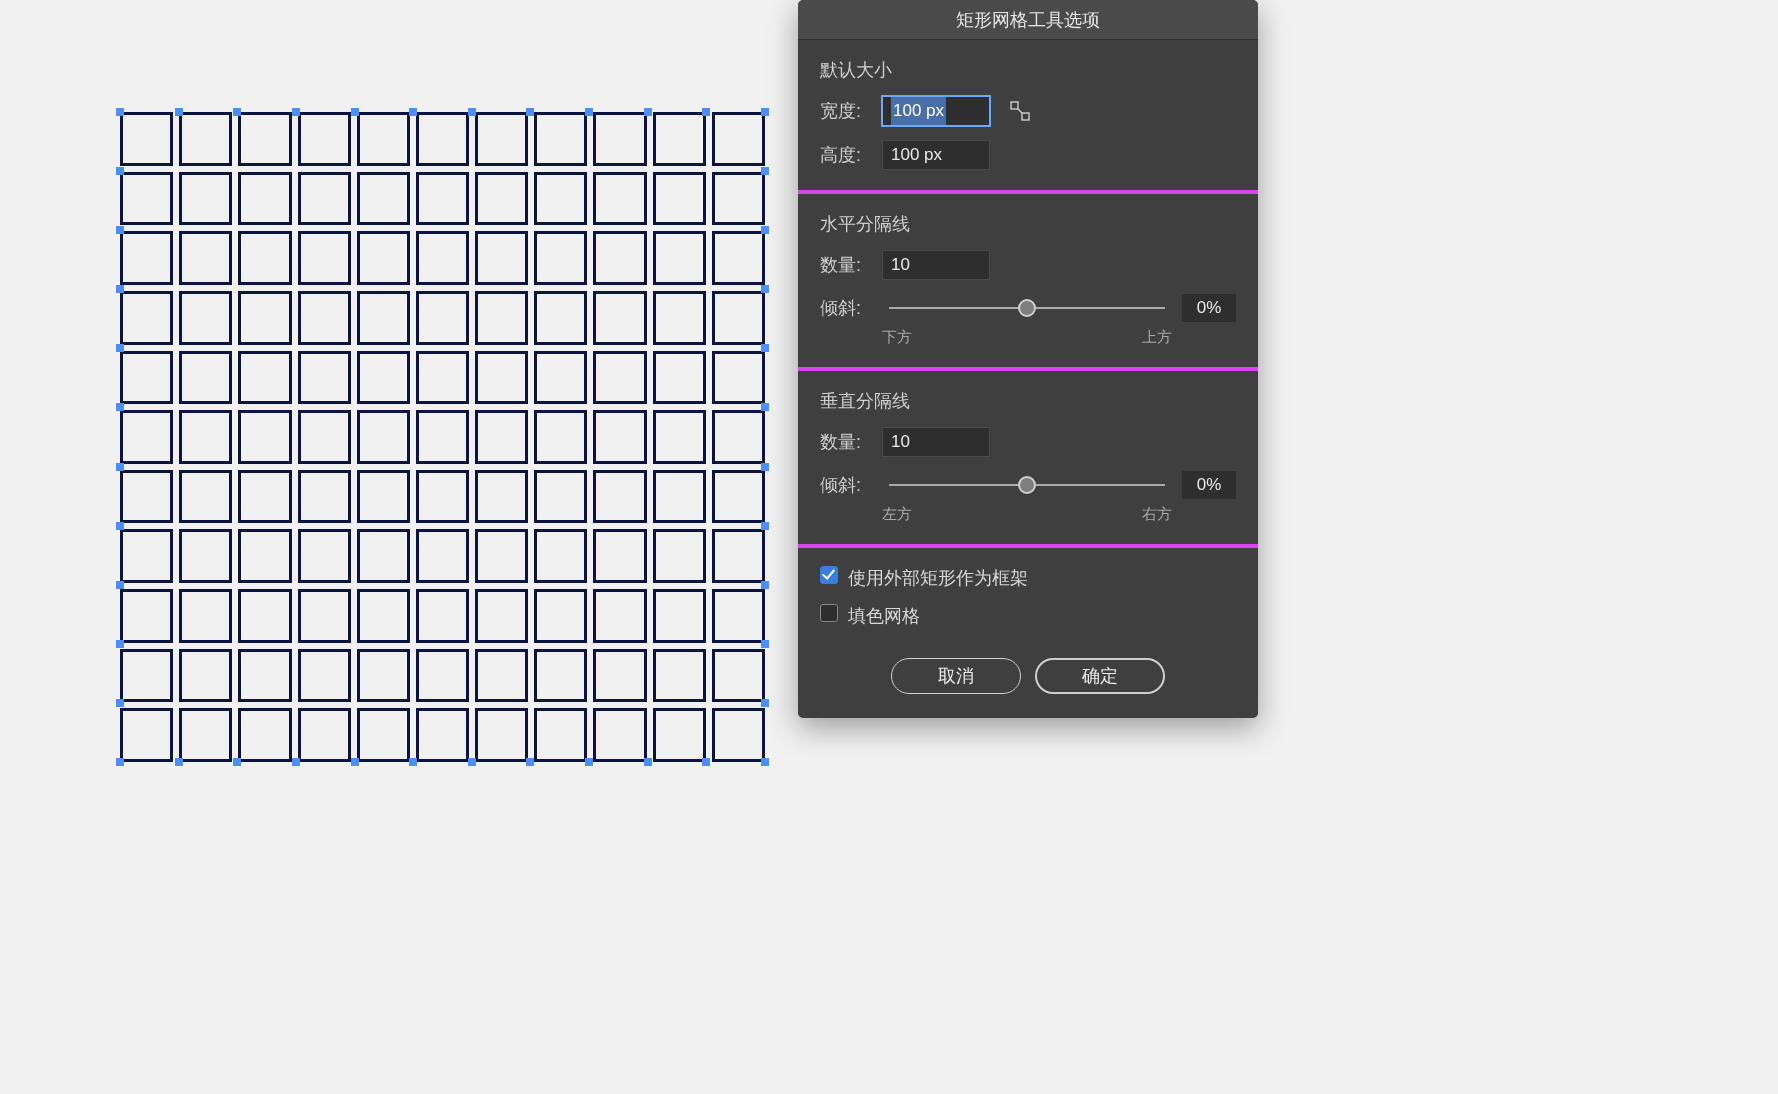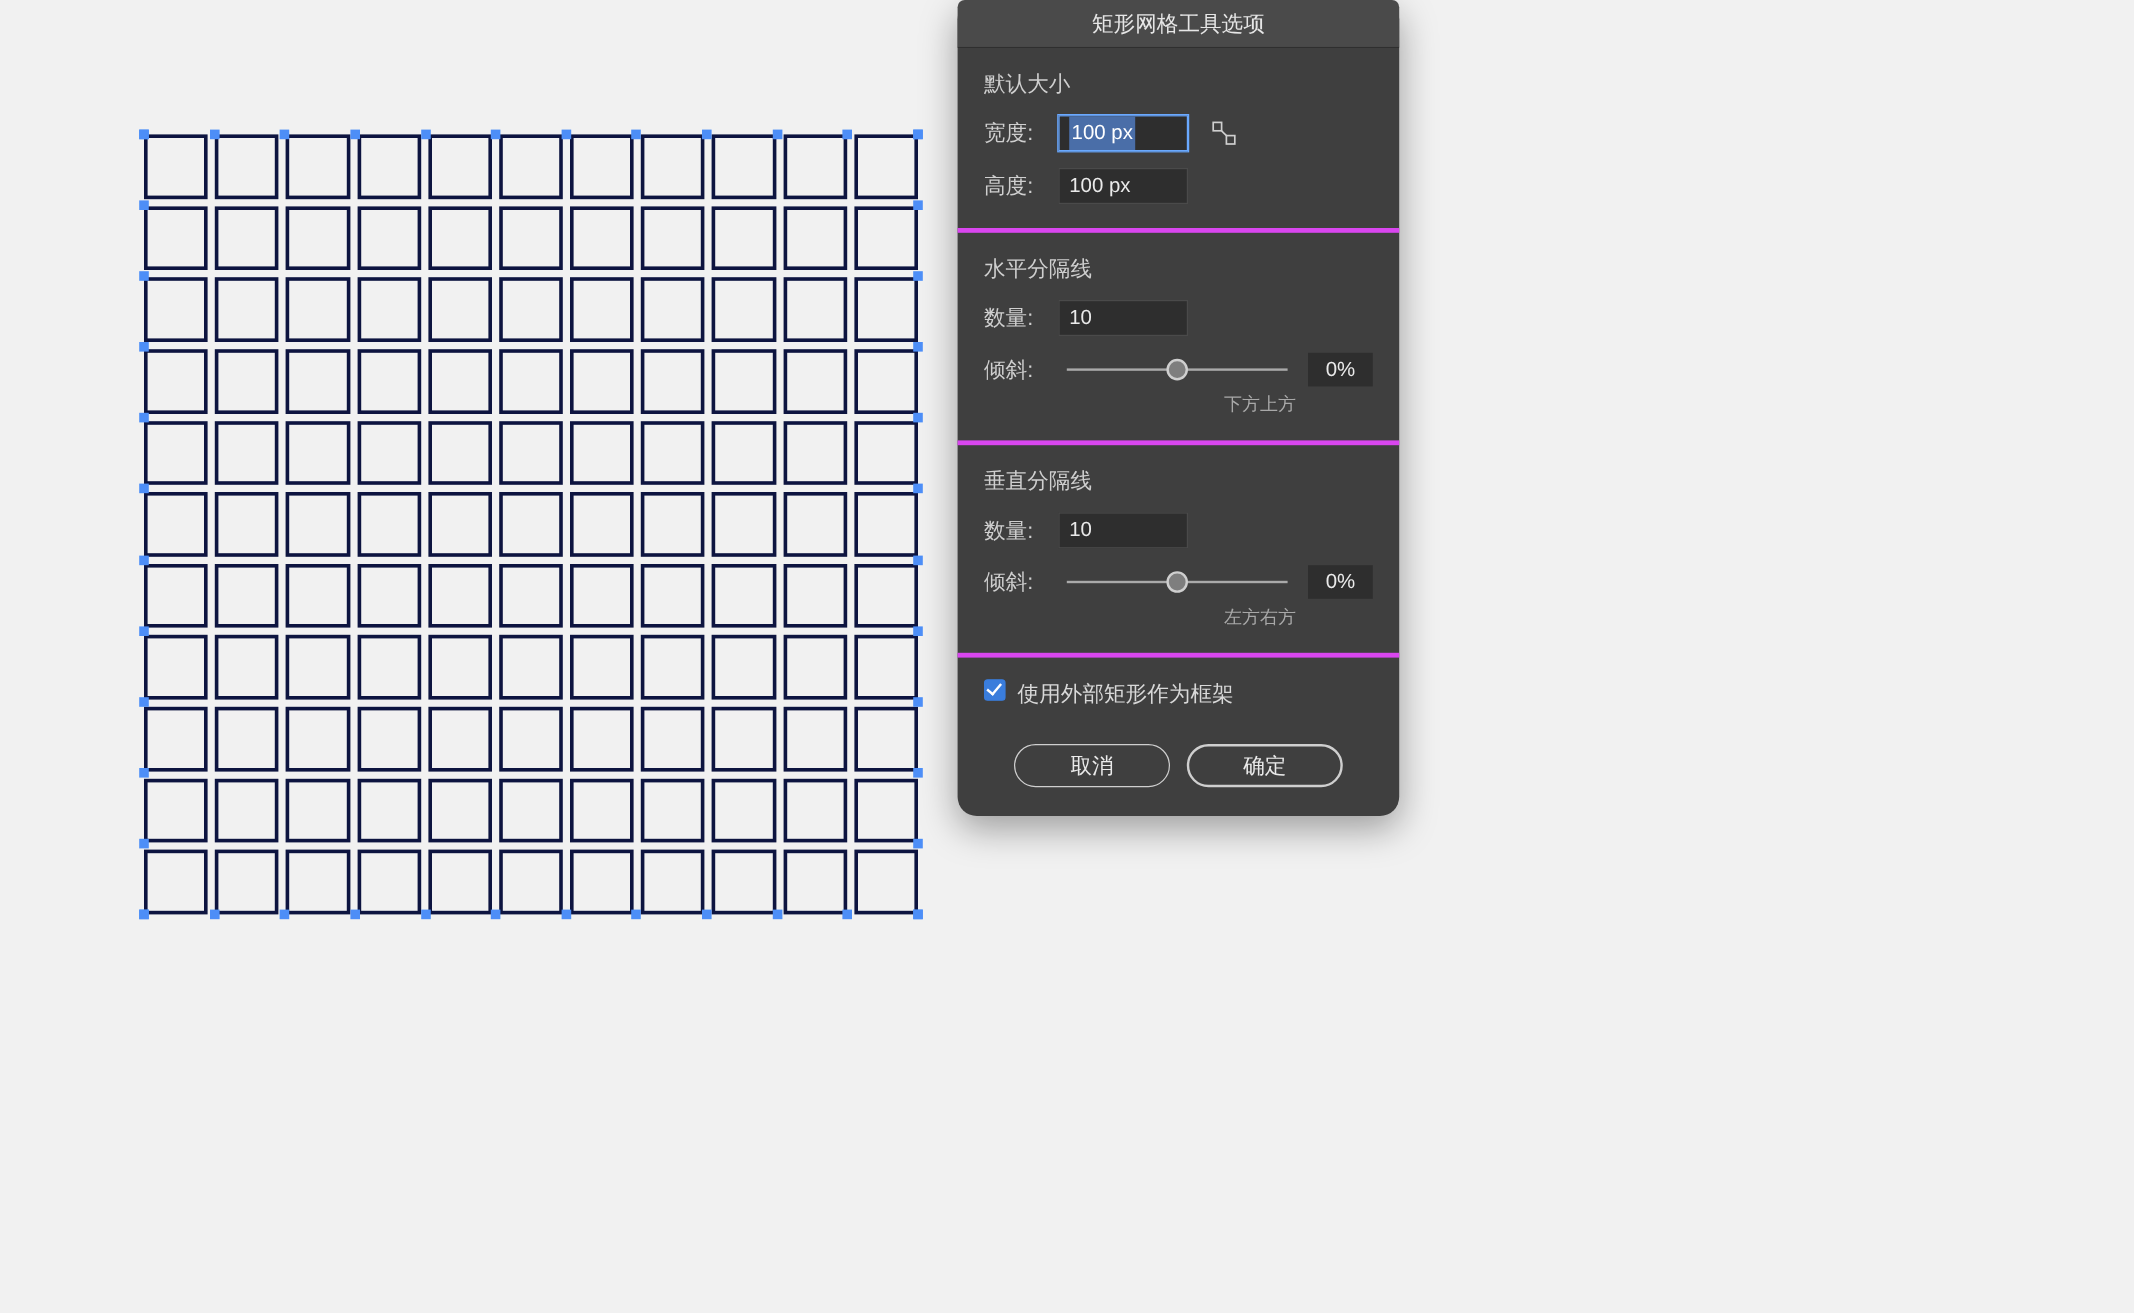--- a/index.html
+++ b/index.html
@@ -39,23 +39,23 @@
     background: #4d8ef7;
     transform: translate(-50%, -50%);
     z-index: 3;
   }
 
   
   .dialog {
     position: absolute;
     left: 798px;
     top: 0;
-    width: 368px;
+    width: 460px;
     background: #3f3f3f;
-    border-radius: 16px;
+    border-radius: 5px;
     box-shadow: 0 10px 30px rgba(0,0,0,0.35);
     color: #d8d8d8;
     font-size: 18px;
     padding-bottom: 24px;
   }
   .dialog-titlebar {
     height: 40px;
     background: #4a4a4a;
     border-top-left-radius: 6px;
     border-top-right-radius: 6px;
@@ -142,21 +142,21 @@
     color: #eaeaea;
     width: 54px;
     height: 28px;
     display: inline-flex;
     align-items: center;
     justify-content: center;
     font-size: 17px;
   }
   .slider-ticklabels {
     display: flex;
-    justify-content: flex-end;
+    justify-content: space-between;
     font-size: 15px;
     color: #a8a8a8;
     margin-top: 6px;
     padding: 0 64px 0 62px;
   }
 
   .checks { padding: 18px 22px 8px 22px; }
   .check-row {
     display: flex;
     align-items: flex-start;
@@ -451,20 +451,24 @@
       <span>左方</span>
       <span>右方</span>
     </div>
   </div>
 
   <div class="checks">
     <div class="check-row">
       <span class="checkbox checked"></span>
       <span>使用外部矩形作为框架</span>
     </div>
+    <div class="check-row">
+      <span class="checkbox"></span>
+      <span>填色网格</span>
+    </div>
   </div>
 
   <div class="buttons">
     <div class="dlg-btn">
       <span>取消</span>
     </div>
     <div class="dlg-btn primary">
       <span>确定</span>
     </div>
   </div>

